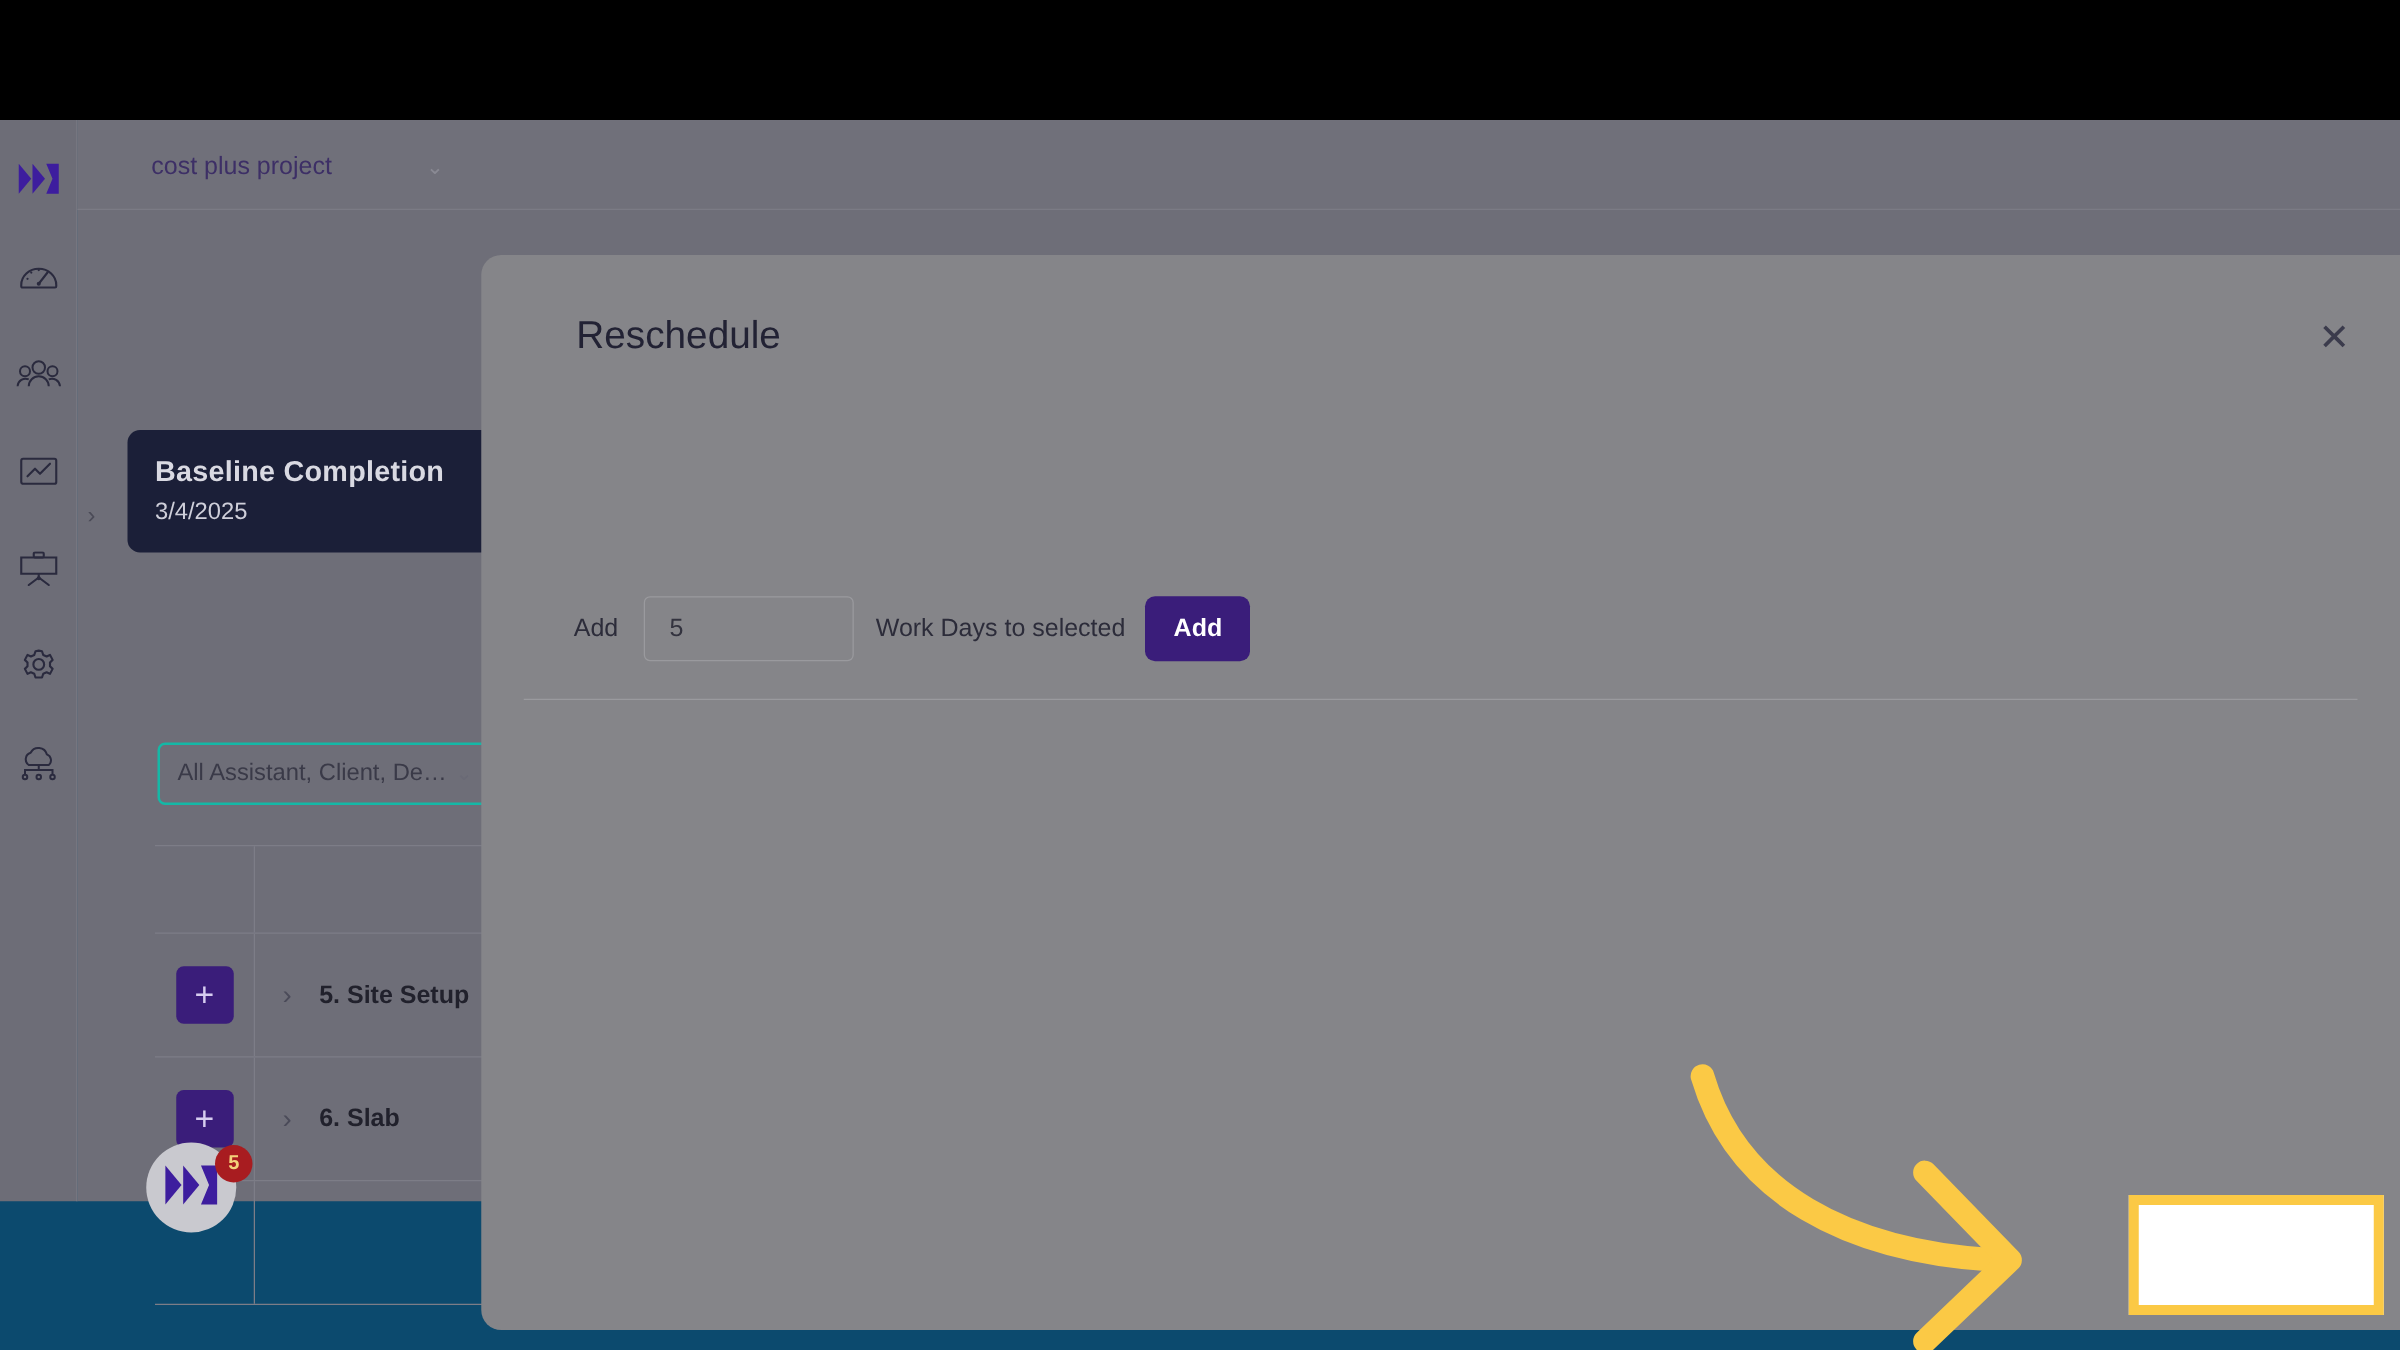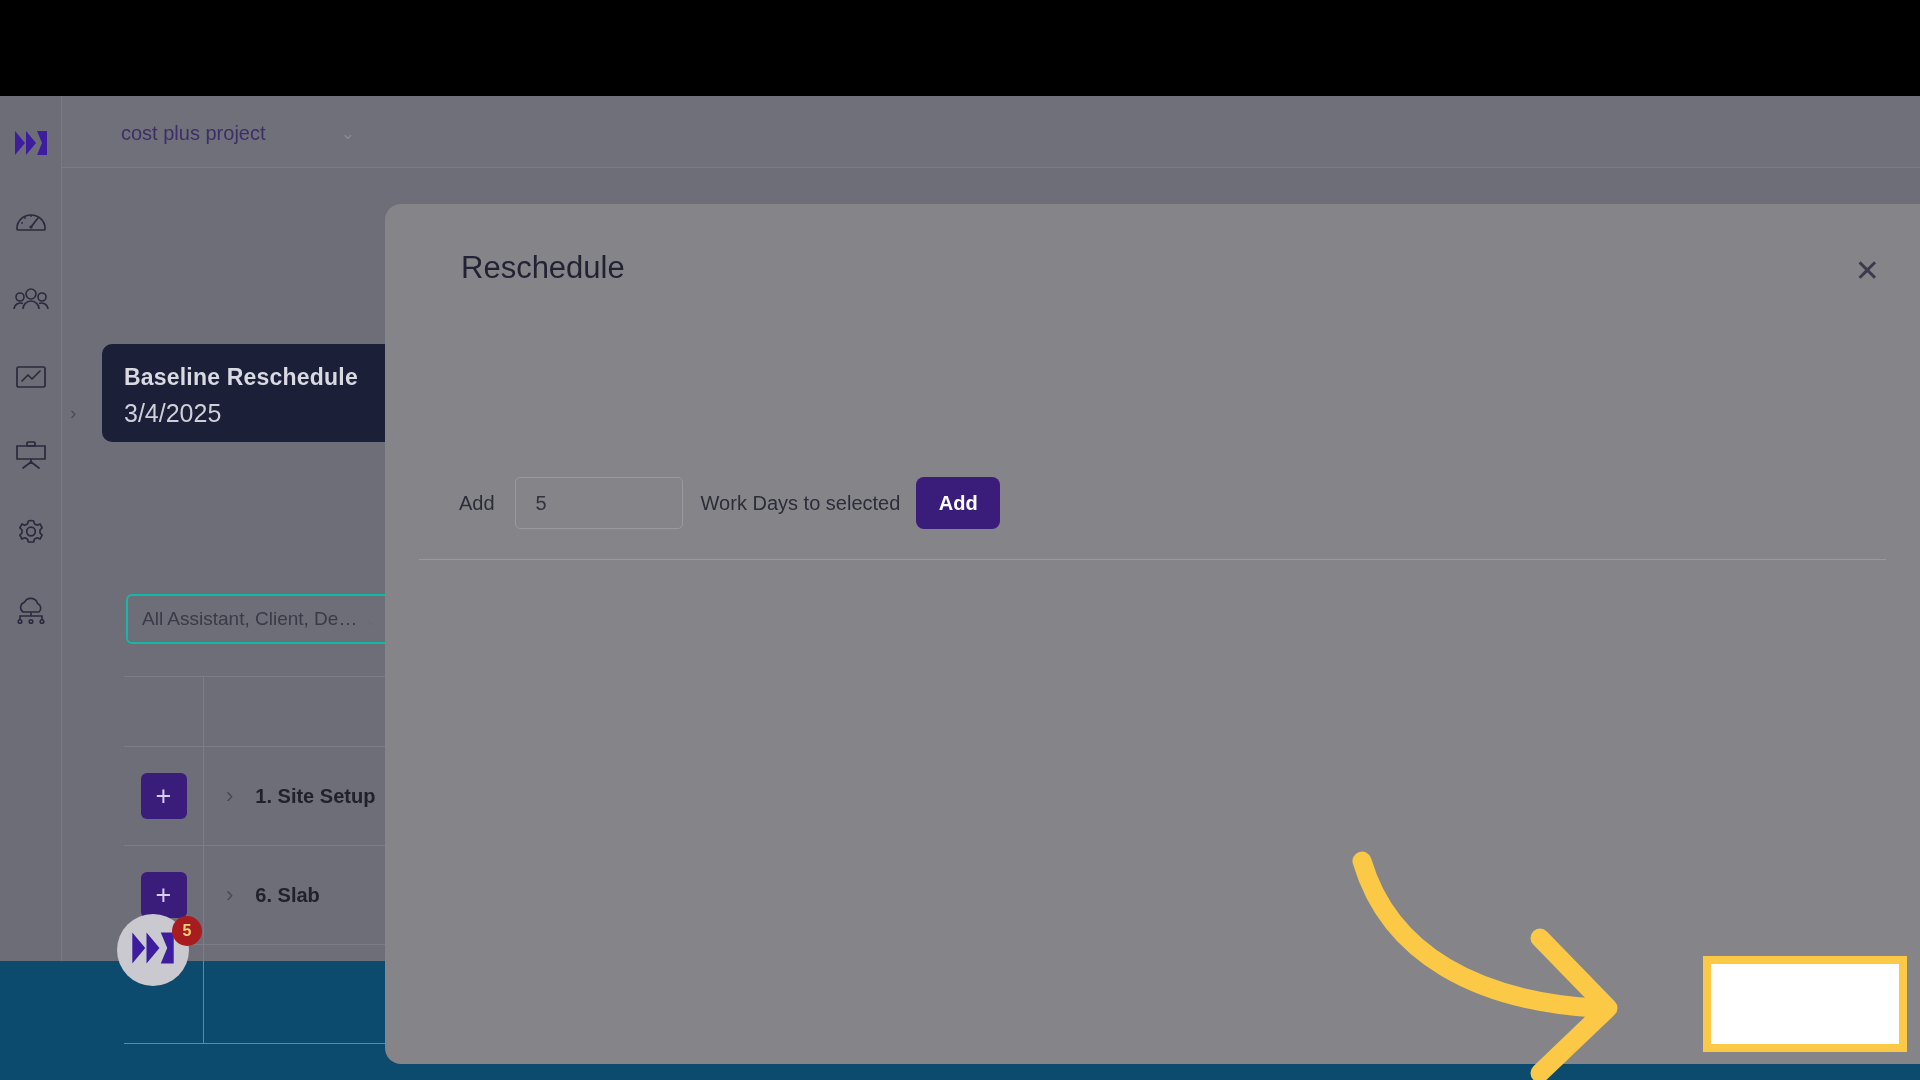--- a/index.html
+++ b/index.html
@@ -64,21 +64,21 @@
   
   #baseline-card {
     position: absolute; left: 40px; top: 248px;
     width: 330px; height: 98px;
     background: #1b1f38;
     border-radius: 10px;
     padding: 20px 22px;
     color: #d9d9e2;
   }
   #baseline-card .bc-title { font-size: 23px; font-weight: 600; letter-spacing: .2px; }
-  #baseline-card .bc-date { font-size: 25px; margin-top: 8px; color: #cfcfda; }
+  #baseline-card .bc-date { font-size: 19px; margin-top: 8px; color: #cfcfda; }
 
   
   #collapse-handle {
     position: absolute; left: 8px; top: 306px;
     font-size: 19px; color: #4b4b57;
   }
 
   
   #filter-select {
     position: absolute; left: 64px; top: 498px;
@@ -288,21 +288,21 @@
     <div id="page">
 
       <div id="topbar">
         <div id="project-select">
           <span>cost plus project</span>
           <span class="chev">⌄</span>
         </div>
       </div>
 
       <div id="baseline-card">
-        <div class="bc-title">Baseline Reschedule</div>
+        <div class="bc-title">Baseline Completion</div>
         <div class="bc-date">3/4/2025</div>
       </div>
 
       <div id="collapse-handle">›</div>
 
       <div id="filter-select">
         <span>All Assistant, Client, De…</span>
         <span class="chev">⌄</span>
       </div>
 
@@ -310,21 +310,21 @@
         <div class="t-head">
           <div class="t-cell-icon"></div>
         </div>
 
         <div class="t-row">
           <div class="t-cell-icon">
             <div class="plus-btn">+</div>
           </div>
           <div class="t-cell-desc">
             <span class="row-chev">›</span>
-            <span class="row-label">1. Site Setup</span>
+            <span class="row-label">5. Site Setup</span>
           </div>
         </div>
 
         <div class="t-row">
           <div class="t-cell-icon">
             <div class="plus-btn">+</div>
           </div>
           <div class="t-cell-desc">
             <span class="row-chev">›</span>
             <span class="row-label">6. Slab</span>

